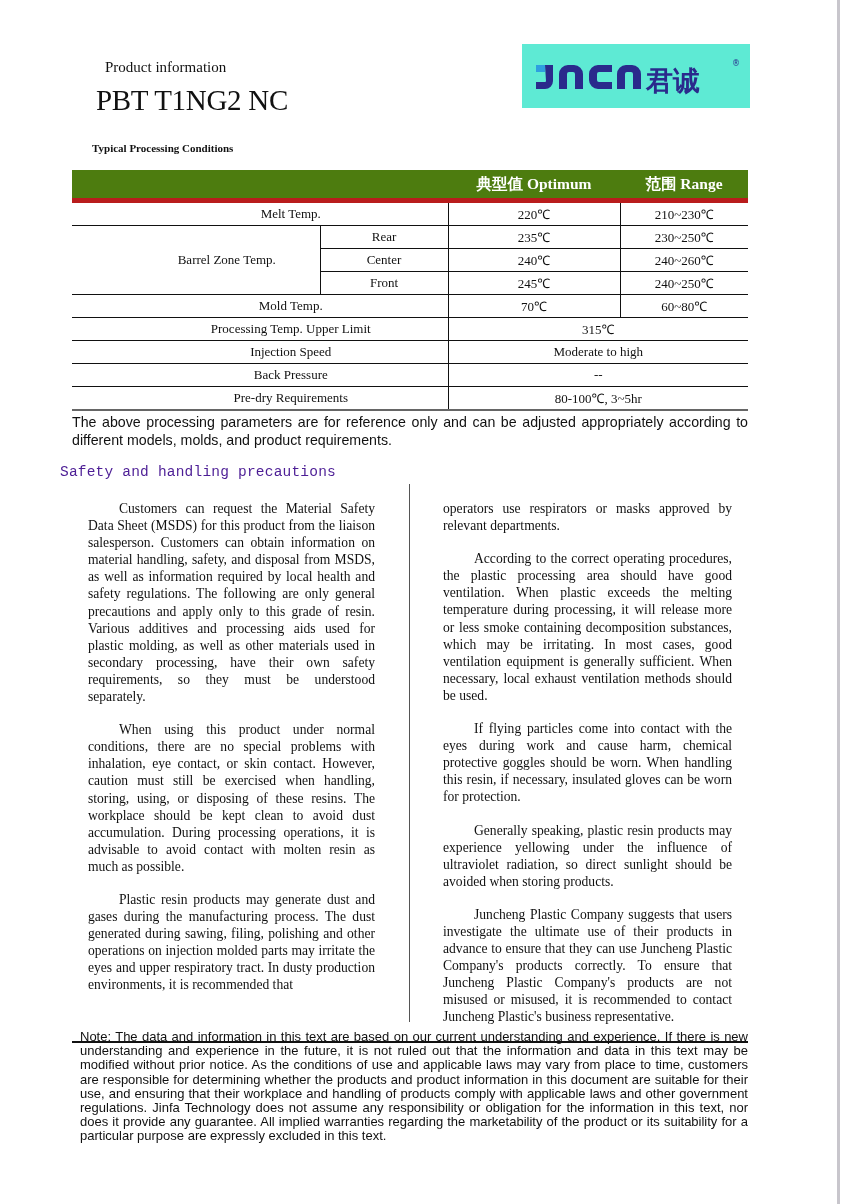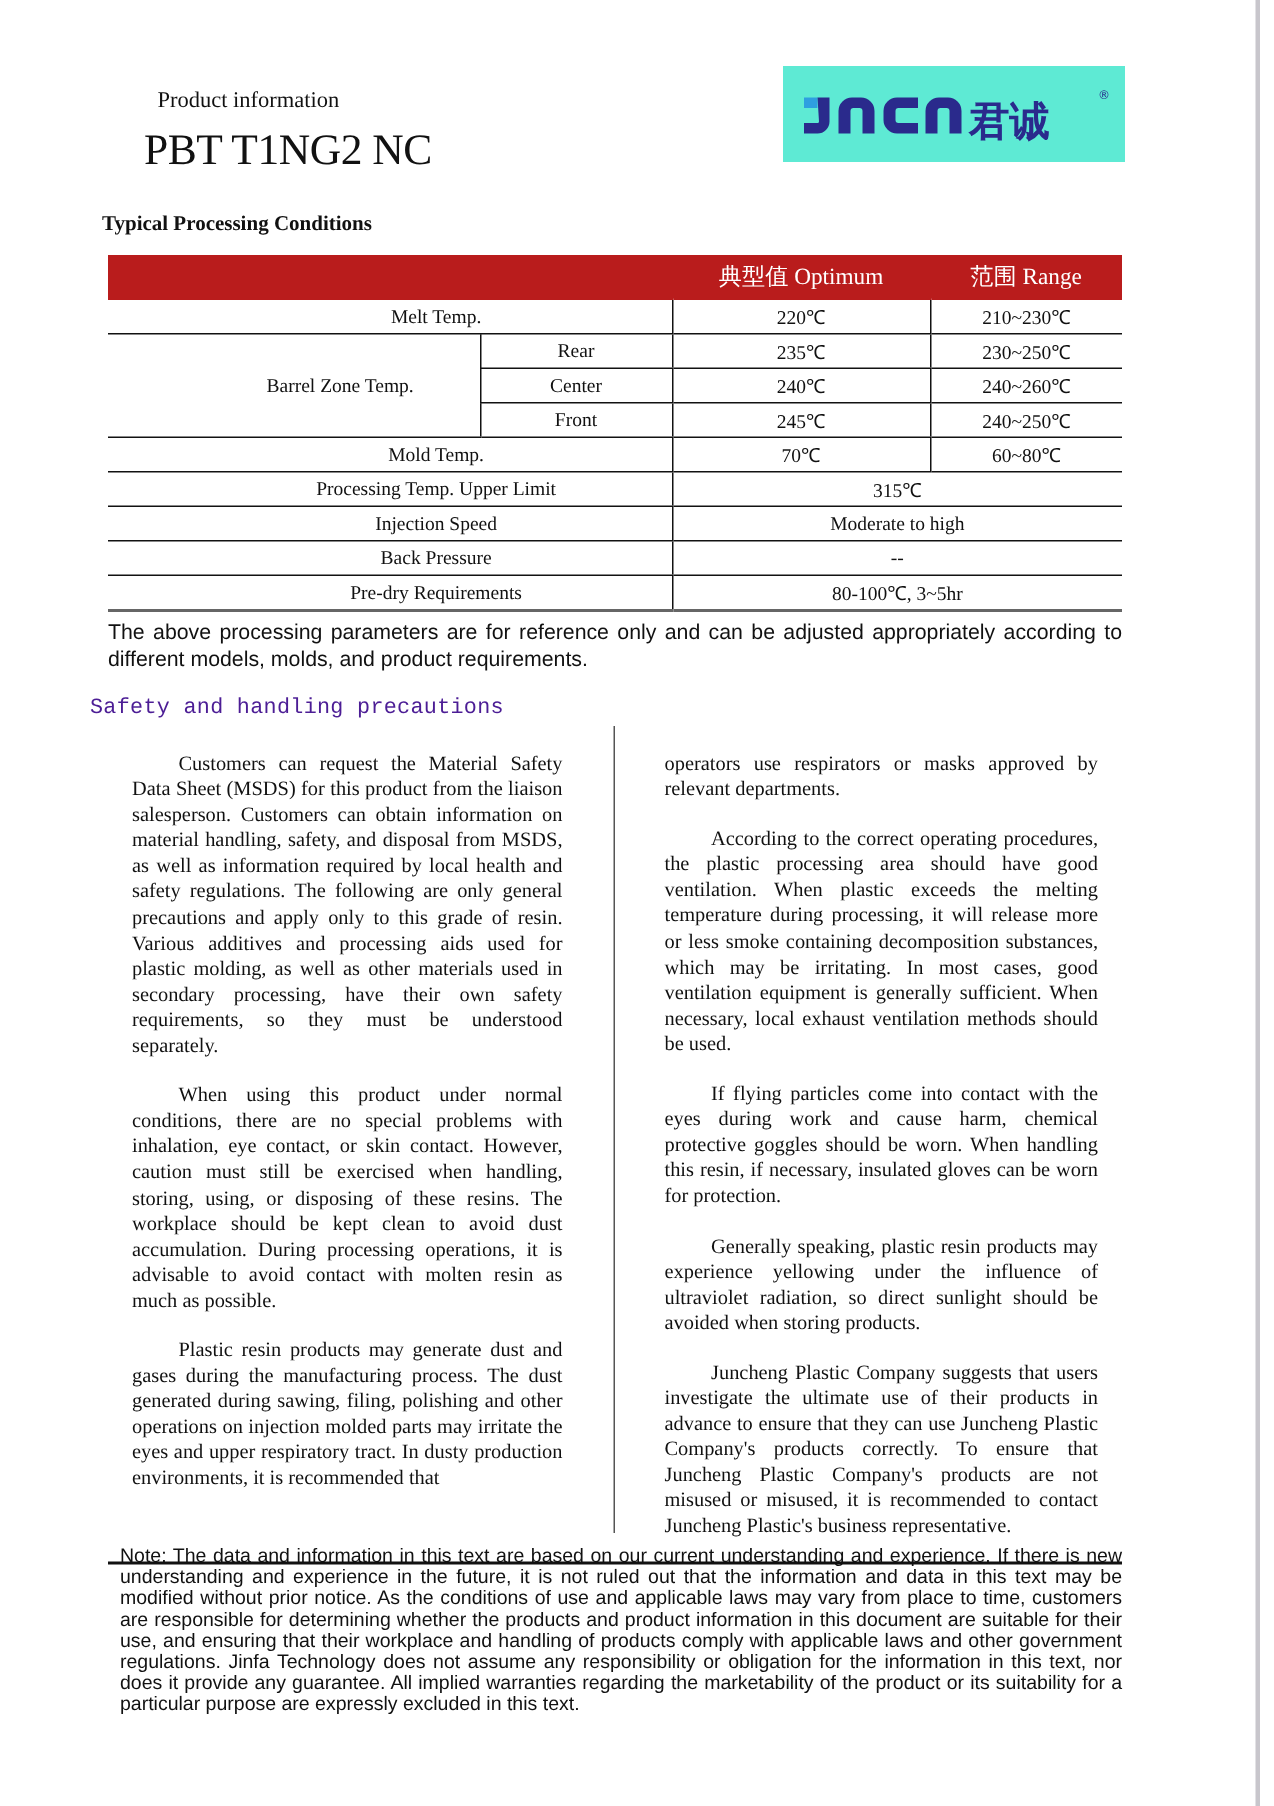--- a/index.html
+++ b/index.html
@@ -2,25 +2,25 @@
 <html><head>
 <meta charset="utf-8">
 <style>
   html, body { margin: 0; padding: 0; background: #ffffff; }
   body { width: 849px; height: 1204px; position: relative; overflow: hidden; font-family: "Liberation Serif", serif; color: #111; }
   .page-edge { position: absolute; top: 0; right: 0; width: 12px; height: 1204px; background: #ffffff; border-left: 3px solid #c8c6cc; box-sizing: border-box; }
   .product-label { position: absolute; left: 105px; top: 59px; font-size: 15px; }
   .product-name { position: absolute; left: 96px; top: 84px; font-size: 29px; letter-spacing: -0.3px; }
   .logo { position: absolute; left: 522px; top: 44px; width: 228px; height: 64px; background: #5eead4; display: flex; align-items: center; }
   .logo svg { display: block; }
-  .section-title { position: absolute; left: 68px; top: 142px; font-size: 14px; font-weight: bold; text-align: right; }
+  .section-title { position: absolute; left: 92px; top: 142px; font-size: 11px; font-weight: bold; text-align: right; }
 
   table.proc { position: absolute; left: 72px; top: 170px; width: 676px; border-collapse: collapse; font-size: 13px; }
   table.proc td { height: 22px; padding: 0; text-align: center; border-bottom: 1px solid #111; }
-  table.proc tr.head td { background: #b91c1c; color: #fff; font-weight: normal; font-size: 15.5px; height: 28px; border-bottom: 2px solid #b91c1c; }
+  table.proc tr.head td { background: #4d7c0f; color: #fff; font-weight: bold; font-size: 15.5px; height: 28px; border-bottom: 5px solid #b91c1c; }
   table.proc td.lbl { text-align: center; padding-left: 62px; }
   table.proc td.v { border-left: 1px solid #111; margin-left: 13px; }
   table.proc tr.last td { border-bottom: 2px solid #666; }
   table.proc col.c1 { width: 248px; }
   table.proc col.c2 { width: 128px; }
   table.proc col.c3 { width: 172px; }
   table.proc col.c4 { width: 128px; }
 
   .ref-note { position: absolute; left: 72px; top: 413px; width: 676px; font-family: "Liberation Sans", sans-serif; font-size: 14.2px; line-height: 18px; text-align: justify; text-align-last: left; }
   .safety-title { position: absolute; left: 60px; top: 464px; font-family: "Liberation Mono", monospace; font-size: 14.5px; letter-spacing: 0.2px; color: #4c1d95; }

